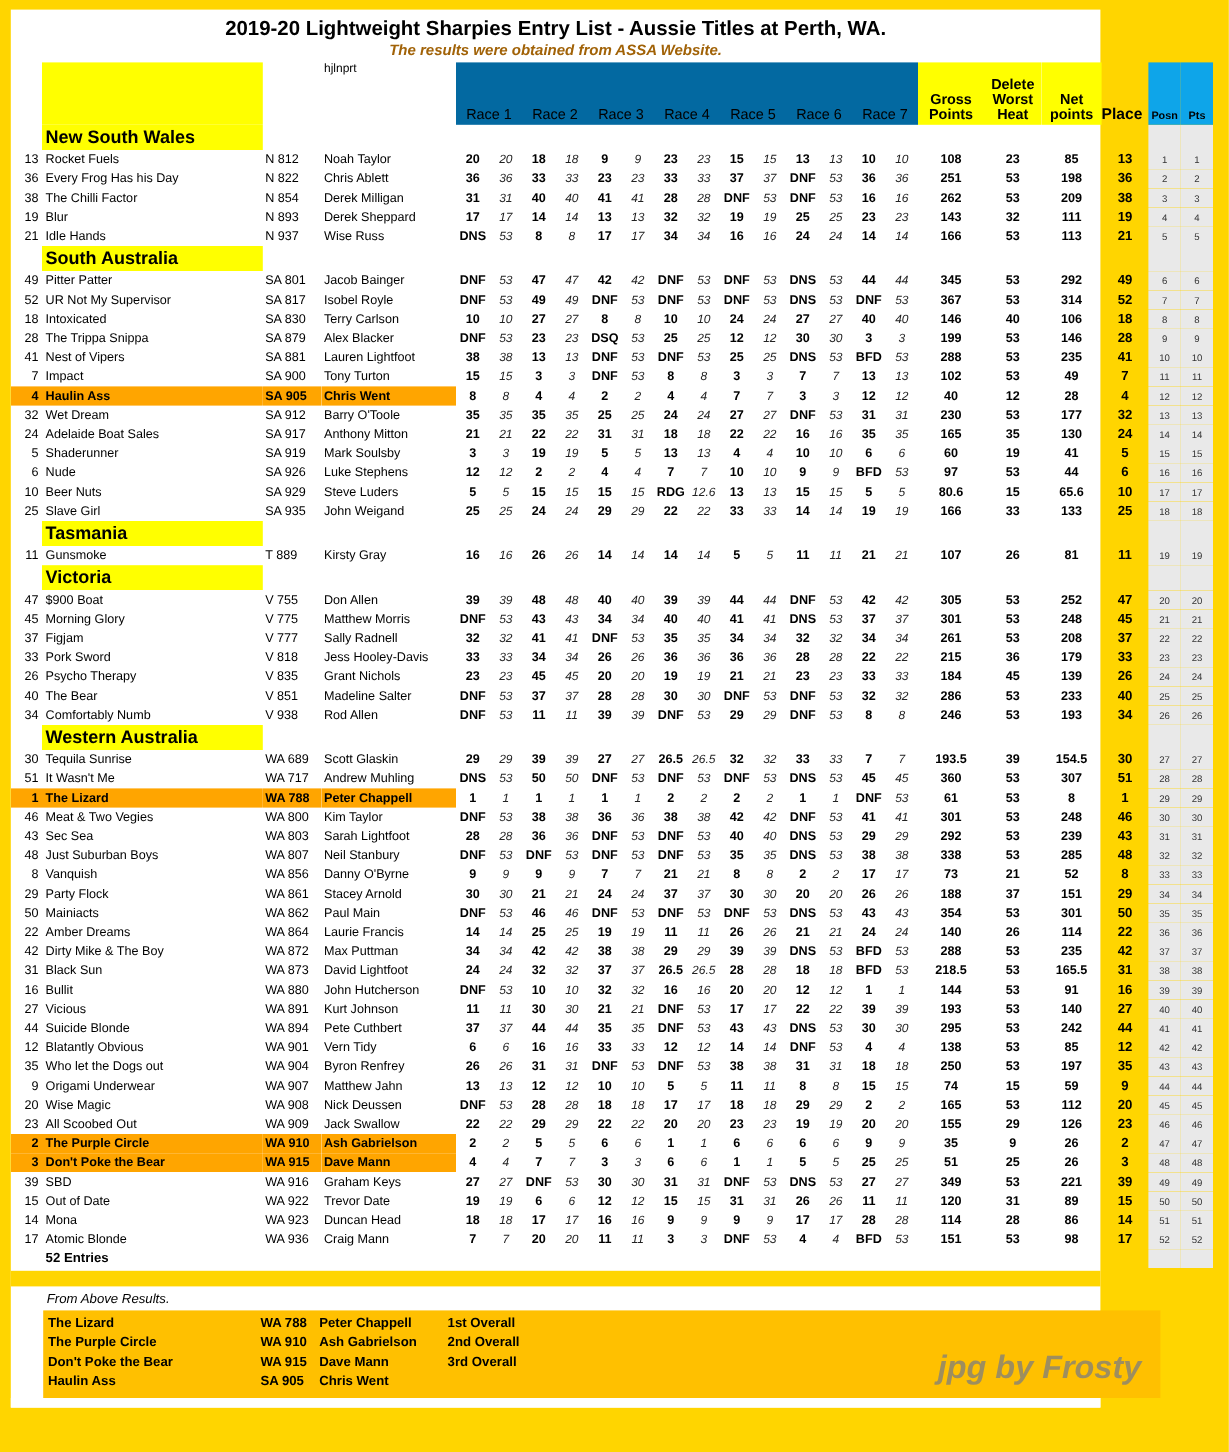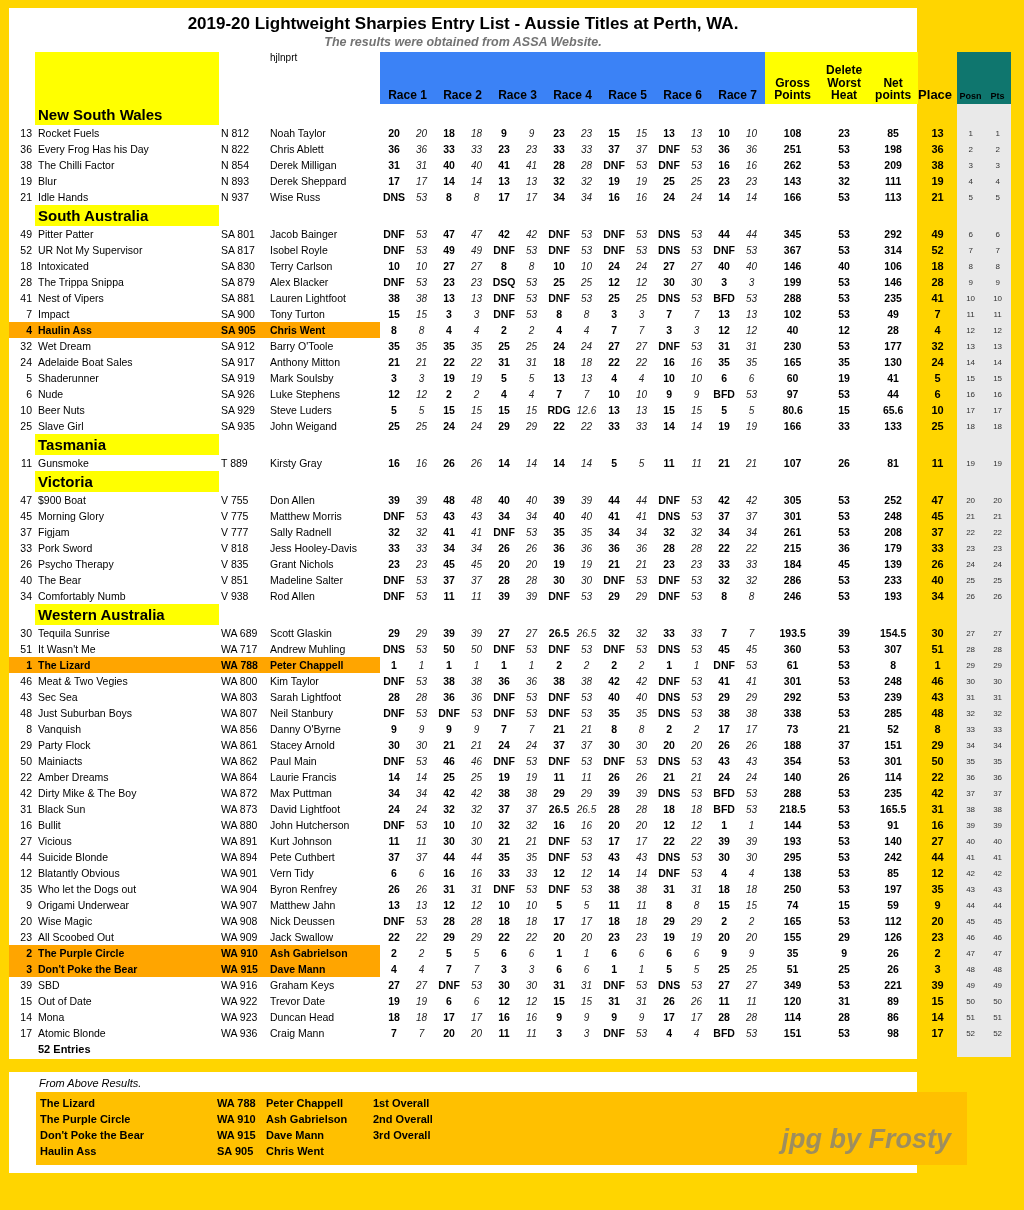--- a/index.html
+++ b/index.html
@@ -1,30 +1,30 @@
 <!DOCTYPE html>
 <html><head>
 <meta charset="utf-8">
 <style>
   * { box-sizing: border-box; margin: 0; padding: 0; }
   html, body { width: 1024px; height: 1210px; overflow: hidden; }
   body { background: #FFD500; font-family: "Liberation Sans", sans-serif; color: #000; }
   .frame { padding: 8px 13px 0 9px; }
   .sheet { background: #fff; width: 908px; padding-top: 6px; }
   .title { text-align: center; font-size: 17px; font-weight: bold; }
-  .subtitle { text-align: center; font-size: 12.5px; font-weight: bold; font-style: italic; color: #737373; margin-top: 1px; }
+  .subtitle { text-align: center; font-size: 12.5px; font-weight: bold; font-style: italic; color: #a16207; margin-top: 1px; }
   table { border-collapse: collapse; table-layout: fixed; width: 1002px; margin-top: 3px; }
   th, td { overflow: hidden; white-space: nowrap; vertical-align: middle; }
   thead th { height: 52px; vertical-align: bottom; font-size: 12px; text-align: center; margin-top: 21px; }
   .th-boat { background: #FFFF00; }
   .th-skip { vertical-align: top; text-align: left; font-weight: normal; font-size: 10px; padding-left: 2px; }
-  .th-race { background: #3b82f6; font-weight: bold; padding-bottom: 2px; }
+  .th-race { background: #0369a1; font-weight: normal; padding-bottom: 2px; }
   .th-points { background: #FFFF00; font-weight: bold; white-space: normal; line-height: 1.05; padding-bottom: 2px; }
   .th-place { font-weight: bold; font-size: 13px; padding-bottom: 2px; text-align: left; }
-  .th-grey { background: #0f766e; font-size: 9px; font-weight: bold; padding-bottom: 3px; }
+  .th-grey { background: #0ea5e9; font-size: 9px; font-weight: bold; padding-bottom: 3px; }
   td { height: 16px; font-size: 10.5px; }
   .num { text-align: right; padding-right: 3px; }
   .boat { padding-left: 3px; }
   .sail { padding-left: 2px; }
   .skip { padding-left: 2px; }
   .rres { text-align: center; font-weight: bold; }
   .rpts { text-align: center; font-style: italic; font-size: 10px; color: #222; }
   .gross, .worst, .net { text-align: center; font-weight: bold; }
   .place { text-align: center; font-weight: bold; font-size: 11px; }
   .grey { background: #E9E9E9; }

